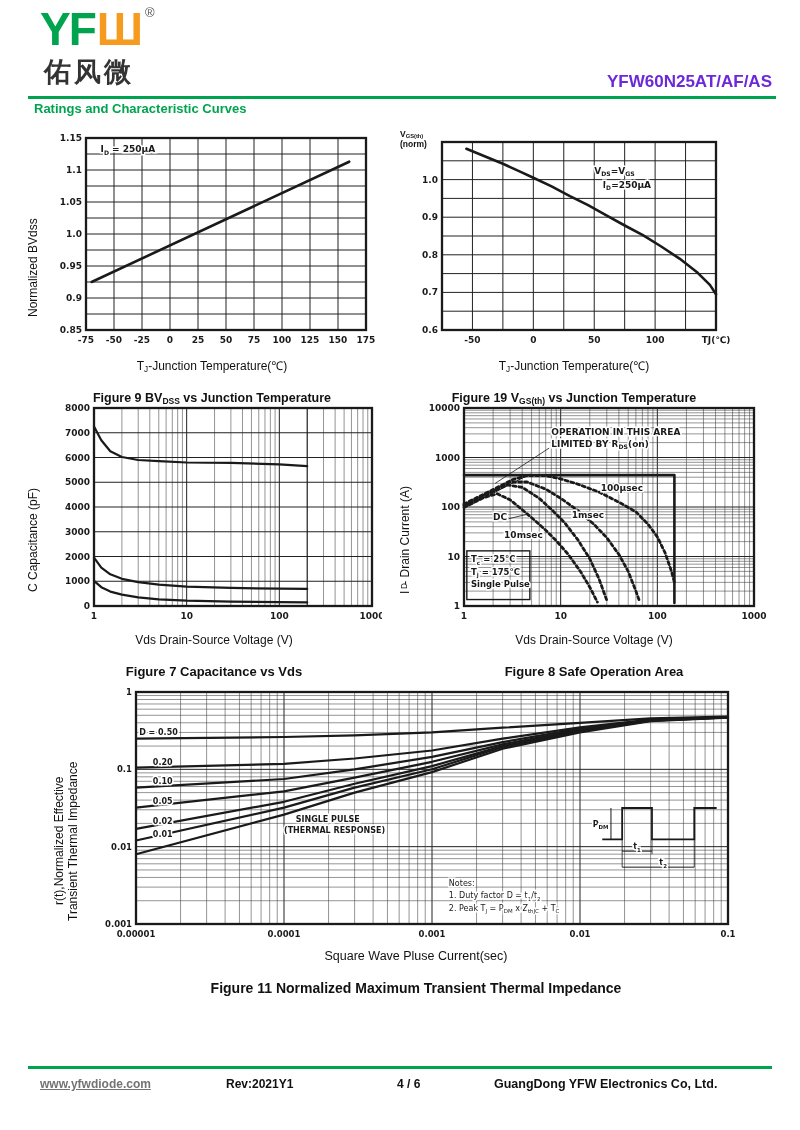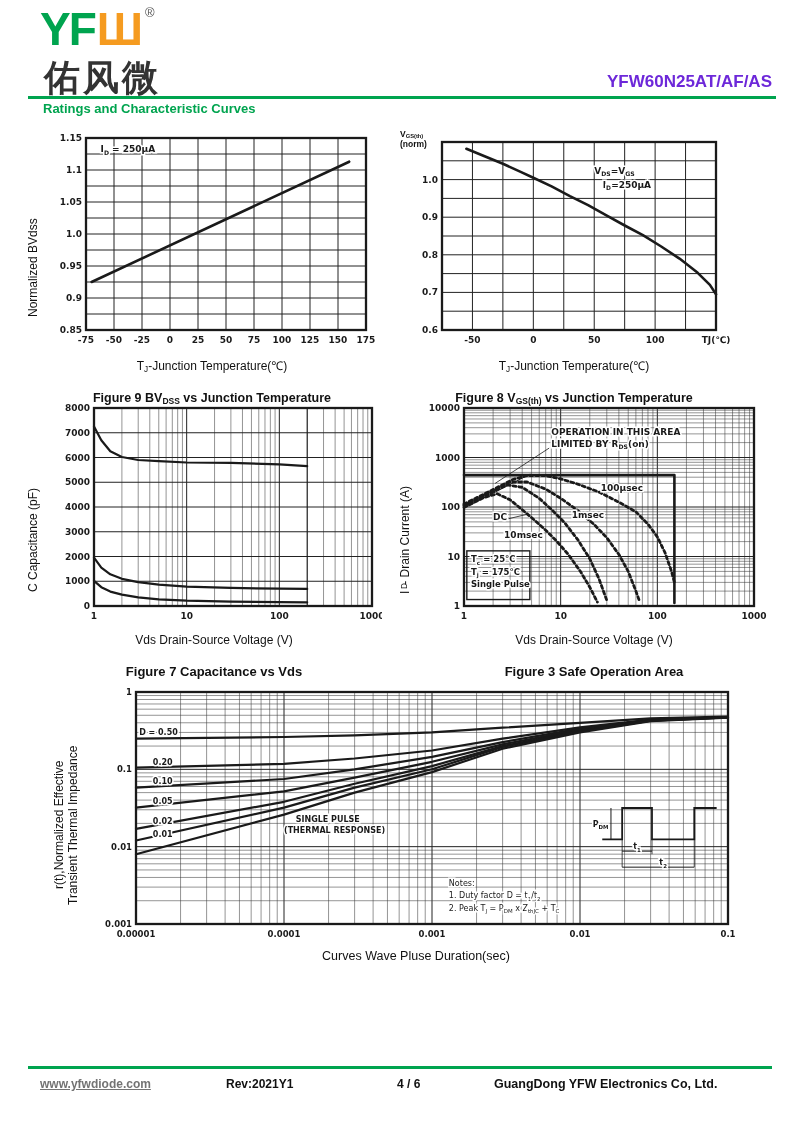--- a/index.html
+++ b/index.html
@@ -3,24 +3,24 @@
 <meta charset="utf-8">
 <style>
   html,body{margin:0;padding:0;background:#e8e8e8;}
   .page{position:relative;width:800px;height:1130px;background:#ffffff;margin:0 auto;
         font-family:"Liberation Sans", sans-serif;color:#1a1a1a;overflow:hidden;}
   
   .logo-row{position:absolute;left:40px;top:6px;line-height:1;}
   .logo-yf{font-weight:bold;font-size:46px;letter-spacing:-2px;}
   .logo-w{font-weight:bold;font-size:46px;margin-left:2px;}
   .reg{font-size:13px;color:#555;vertical-align:28px;margin-left:2px;font-weight:normal;}
-  .logo-cn{position:absolute;left:44px;top:54px;font-size:36px;font-weight:bold;color:#333;letter-spacing:3px;}
+  .logo-cn{position:absolute;left:44px;top:54px;font-size:27px;font-weight:bold;color:#333;letter-spacing:3px;}
   .part-number{position:absolute;right:28px;top:72px;font-size:17px;font-weight:bold;color:#6d28d9;}
   .header-rule{position:absolute;left:28px;right:24px;top:96px;height:3px;}
-  .section-title{position:absolute;left:34px;top:101px;font-size:13px;font-weight:bold;margin-left:9px;}
+  .section-title{position:absolute;left:34px;top:101px;font-size:13px;font-weight:bold;}
   
   .fig{position:absolute;display:flex;}
   .vcol{display:flex;align-items:center;}
   .vlabel{writing-mode:vertical-rl;transform:rotate(180deg);text-align:center;
           font-size:12px;color:#111;white-space:nowrap;}
   .main{display:flex;flex-direction:column;align-items:center;}
   svg{font-family:"DejaVu Sans","Liberation Sans",sans-serif;display:block;}
   .xlabel{font-size:12px;color:#111;margin-top:1px;}
   .caption{font-size:12.5px;font-weight:bold;color:#111;margin-top:17px;white-space:nowrap;}
   .caption.big{font-size:14px;}
@@ -140,21 +140,21 @@
           <text x="40" y="203" text-anchor="end" font-size="9" font-weight="700" fill="#1a1a1a">0.6</text>
           <text x="40" y="165.4" text-anchor="end" font-size="9" font-weight="700" fill="#1a1a1a">0.7</text>
           <text x="40" y="127.8" text-anchor="end" font-size="9" font-weight="700" fill="#1a1a1a">0.8</text>
           <text x="40" y="90.2" text-anchor="end" font-size="9" font-weight="700" fill="#1a1a1a">0.9</text>
           <text x="40" y="52.60000000000004" text-anchor="end" font-size="9" font-weight="700" fill="#1a1a1a">1.0</text>
           <polyline points="68.4,18.8 86.6,26.3 104.9,33.8 123.2,42.1 135.3,47.7 153.6,56.4 171.9,66.1 190.1,75.2 208.4,85.3 226.7,95.5 244.9,105.2 263.2,116.5 281.5,128.6 299.7,142.8 311.9,154.9 318.0,164.3" fill="none" stroke="#1a1a1a" stroke-width="2.6" stroke-dasharray="none" stroke-linejoin="round" stroke-linecap="round"></polyline>
           <text x="196.22222222222223" y="43.96000000000007" text-anchor="start" font-size="9" font-weight="700" fill="#1a1a1a" stroke="#fff" stroke-width="3" paint-order="stroke"><tspan dy="0">V</tspan><tspan dy="2.5" font-size="68%">DS</tspan><tspan dy="-2.5">=V</tspan><tspan dy="2.5" font-size="68%">GS</tspan></text>
           <text x="204.74666666666667" y="57.87200000000004" text-anchor="start" font-size="9" font-weight="700" fill="#1a1a1a" stroke="#fff" stroke-width="3" paint-order="stroke"><tspan dy="0">I</tspan><tspan dy="2.5" font-size="68%">D</tspan><tspan dy="-2.5">=250µA</tspan></text>
         </svg>
       <div class="xlabel"><span>T</span><span class="sub">J</span><span>-Junction Temperature(℃)</span></div>
-      <div class="caption"><span>Figure 8 V</span><span class="sub">GS(th)</span><span> vs Junction Temperature</span></div>
+      <div class="caption"><span>Figure 19 V</span><span class="sub">GS(th)</span><span> vs Junction Temperature</span></div>
     </div>
   </div>
 
   <div class="fig" style="left:26px;top:400px;">
     <div class="vcol" style="width:20px;">
       <div class="vlabel" style="height:232px;">C Capacitance (pF)</div>
     </div>
     <div class="main">
       <svg width="336" height="232">
           <line x1="48" y1="8" x2="48" y2="206" stroke="#222" stroke-width="1"></line>
@@ -312,21 +312,21 @@
           <text x="153.68119072299422" y="117.98151310600963" text-anchor="start" font-size="9" font-weight="700" fill="#1a1a1a" stroke="#fff" stroke-width="3" paint-order="stroke"><tspan dy="0">1msec</tspan></text>
           <text x="75.09956624751818" y="119.85204687003491" text-anchor="start" font-size="9" font-weight="700" fill="#1a1a1a" stroke="#fff" stroke-width="3" paint-order="stroke"><tspan dy="0">DC</tspan></text>
           <polyline points="90.69847313023243,118.7103143186346 110.0665903958855,114.06204142665221" fill="none" stroke="#1a1a1a" stroke-width="0.8"></polyline>
           <text x="86.11409030384573" y="137.6795435352755" text-anchor="start" font-size="9" font-weight="700" fill="#1a1a1a" stroke="#fff" stroke-width="3" paint-order="stroke"><tspan dy="0">10msec</tspan></text>
           <rect x="48.8404318429036" y="150.85980406081157" width="63.012887770069824" height="48.688674398685635" fill="none" stroke="#1a1a1a" stroke-width="1.4"></rect>
           <text x="52.948594039592116" y="162.39972718210083" text-anchor="start" font-size="8.5" font-weight="700" fill="#1a1a1a" stroke="#fff" stroke-width="3" paint-order="stroke"><tspan dy="0">T</tspan><tspan dy="2.5" font-size="68%">c</tspan><tspan dy="-2.5"> = 25°C</tspan></text>
           <text x="52.948594039592116" y="174.64331144881046" text-anchor="start" font-size="8.5" font-weight="700" fill="#1a1a1a" stroke="#fff" stroke-width="3" paint-order="stroke"><tspan dy="0">T</tspan><tspan dy="2.5" font-size="68%">j</tspan><tspan dy="-2.5"> = 175°C</tspan></text>
           <text x="52.948594039592116" y="187.1795435352755" text-anchor="start" font-size="8.5" font-weight="700" fill="#1a1a1a" stroke="#fff" stroke-width="3" paint-order="stroke"><tspan dy="0">Single Pulse</tspan></text>
         </svg>
       <div class="xlabel"><span>Vds Drain-Source Voltage (V)</span></div>
-      <div class="caption" style="font-size:13px;"><span>Figure 3 Safe Operation Area</span></div>
+      <div class="caption" style="font-size:13px;"><span>Figure 8 Safe Operation Area</span></div>
     </div>
   </div>
 
   <div class="fig" style="left:52px;top:686px;">
     <div class="vcol" style="width:38px;">
       <div class="vlabel" style="height:262px;">r(t),Normalized Effective</div>
       <div class="vlabel" style="height:262px;">Transient Thermal Impedance</div>
     </div>
     <div class="main">
       <svg width="652" height="262">
@@ -427,21 +427,22 @@
           <line x1="520.9616" y1="122" x2="520.9616" y2="153.32" stroke="#1a1a1a" stroke-width="1"></line>
           <text x="518.4752" y="140.66" text-anchor="end" font-size="8" font-weight="700" fill="#1a1a1a" stroke="#fff" stroke-width="3" paint-order="stroke"><tspan dy="0">P</tspan><tspan dy="2.5" font-size="68%">DM</tspan></text>
           <line x1="532.1504" y1="153.32" x2="532.1504" y2="181.16" stroke="#1a1a1a" stroke-width="0.8"></line>
           <line x1="561.9872" y1="153.32" x2="561.9872" y2="168.152" stroke="#1a1a1a" stroke-width="0.8"></line>
           <line x1="604.256" y1="153.32" x2="604.256" y2="181.16" stroke="#1a1a1a" stroke-width="0.8"></line>
           <line x1="532.1504" y1="165.152" x2="561.9872" y2="165.152" stroke="#1a1a1a" stroke-width="1"></line>
           <line x1="532.1504" y1="181.16" x2="604.256" y2="181.16" stroke="#1a1a1a" stroke-width="1"></line>
           <text x="547.0688" y="163.152" text-anchor="middle" font-size="8" font-weight="700" fill="#1a1a1a" stroke="#fff" stroke-width="3" paint-order="stroke"><tspan dy="0">t</tspan><tspan dy="2.5" font-size="68%">1</tspan></text>
           <text x="573.176" y="179.16" text-anchor="middle" font-size="8" font-weight="700" fill="#1a1a1a" stroke="#fff" stroke-width="3" paint-order="stroke"><tspan dy="0">t</tspan><tspan dy="2.5" font-size="68%">2</tspan></text>
         </svg>
-      <div class="xlabel" style="font-size:12.5px;"><span>Curves Wave Pluse Duration(sec)</span></div>
+      <div class="xlabel" style="font-size:12.5px;"><span>Square Wave Pluse Current(sec)</span></div>
+      <div class="caption big"><span>Figure 11 Normalized Maximum Transient Thermal Impedance</span></div>
     </div>
   </div>
 
   <div>
     <div class="footer-rule" style="background: rgb(0, 164, 79);"></div>
     <div class="footer-item website" style="left: 40px; color: #737373;">www.yfwdiode.com</div>
     <div class="footer-item" style="left:226px;text-align:right;">Rev:2021Y1</div>
     <div class="footer-item" style="left:397px;">4 / 6</div>
     <div class="footer-item" style="left:494px;font-size:12.5px;">GuangDong YFW Electronics Co, Ltd.</div>
   </div>

